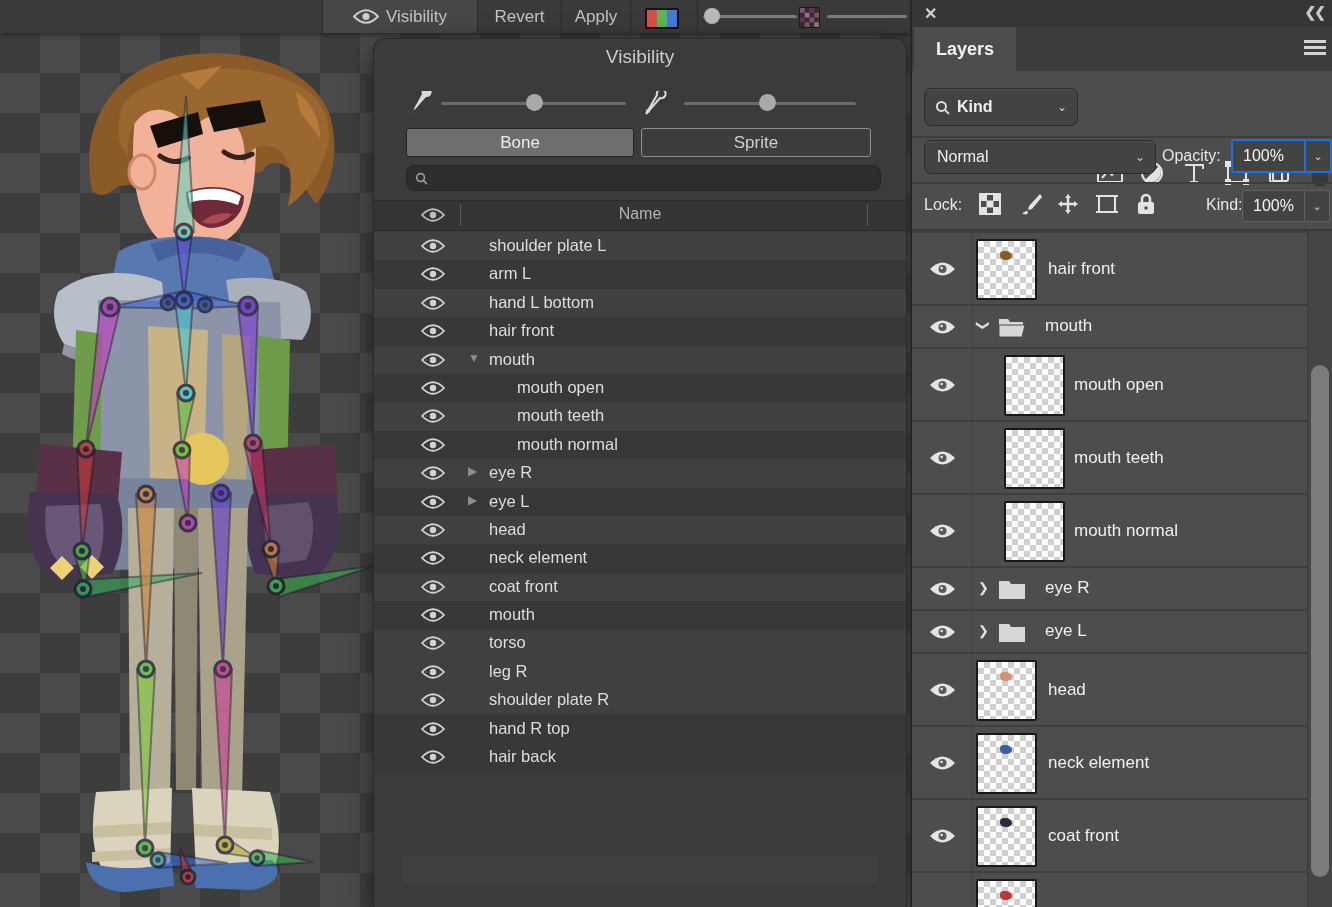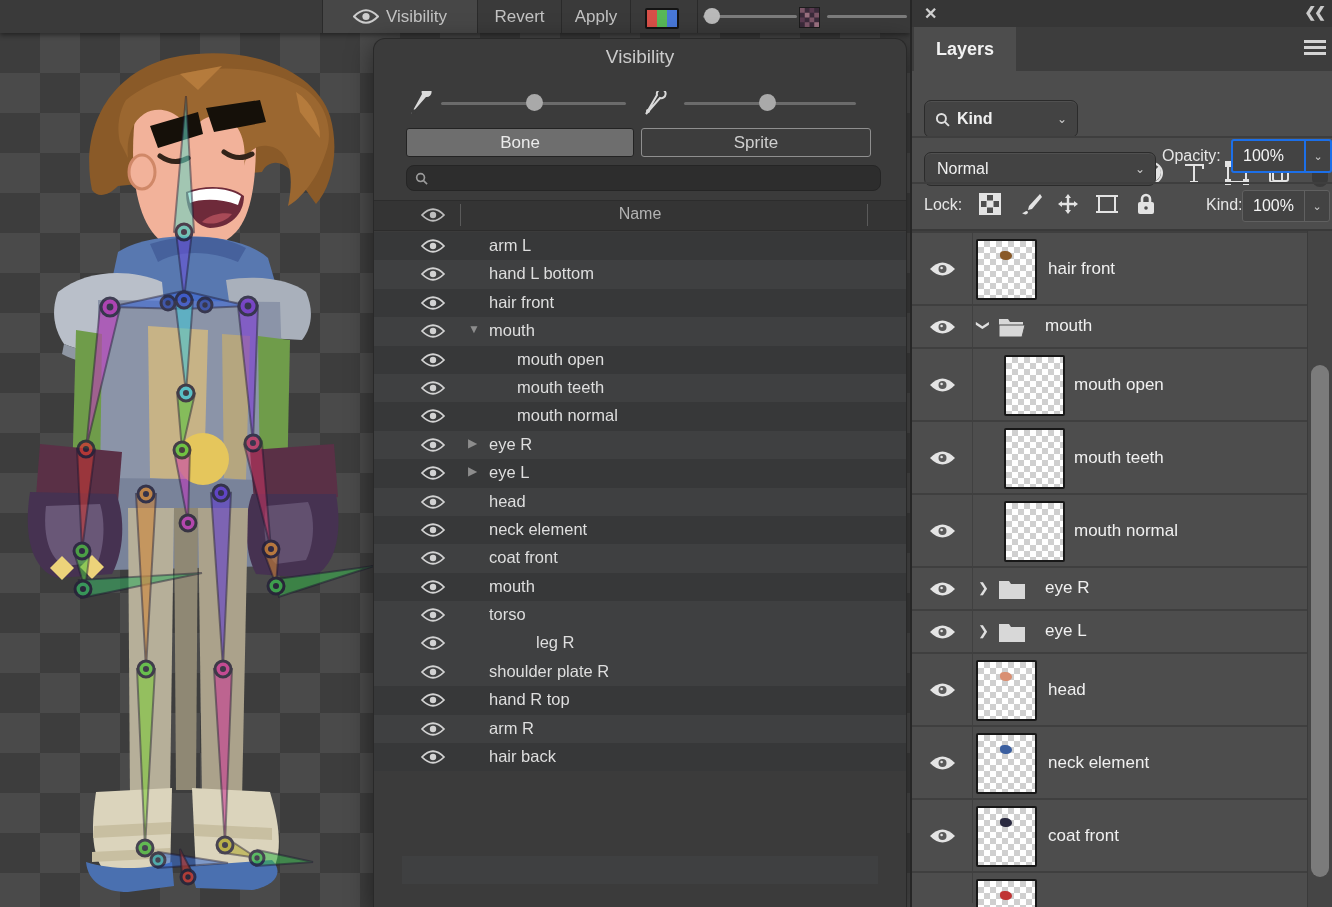--- a/index.html
+++ b/index.html
@@ -63,21 +63,21 @@
   .lp-close{position:absolute;left:12px;top:4px;font-size:16px;font-weight:bold;color:#cfcfcf;}
   .lp-collapse{position:absolute;right:10px;top:4px;font-size:14px;font-weight:bold;color:#c9c9c9;letter-spacing:-2px;}
   .lp-tabbar{position:absolute;top:27px;left:0;width:100%;height:44px;background:#3d3d3d;}
   .lp-tab{position:absolute;left:2px;top:0;height:44px;padding:0 22px;background:#4d4d4d;
           display:flex;align-items:center;font-size:18px;font-weight:bold;color:#f2f2f2;}
   .lp-menu{position:absolute;right:8px;top:13px;width:22px;height:18px;}
   .lp-menu i{display:block;height:3px;background:#d4d4d4;margin-bottom:3px;}
   .lp-kindrow{position:absolute;top:71px;left:0;width:100%;height:65px;}
   .dropdown{position:absolute;background:#434343;border:1px solid #2b2b2b;border-radius:7px;
             box-shadow:inset 0 1px 0 rgba(255,255,255,.07);display:flex;align-items:center;
-            font-size:16px;font-weight:bold;color:#f0f0f0;margin-top:12px;}
+            font-size:16px;font-weight:bold;color:#f0f0f0;}
   .chev{margin-left:auto;margin-right:10px;color:#cccccc;font-size:12px;font-weight:normal;}
   .ficon{position:absolute;top:88px;width:28px;height:28px;}
   .divider{position:absolute;left:0;width:100%;height:2px;background:#3e3e3e;}
   .lp-blendrow{position:absolute;top:138px;left:0;width:100%;height:44px;font-size:16px;}
   .lp-label{position:absolute;color:#e6e6e6;}
   .valbox{position:absolute;height:30px;background:#434343;display:flex;align-items:center;
           font-size:16px;color:#f4f4f4;}
   .valbox .num{padding-left:10px;flex:1;}
   .valbox .vchev{width:24px;height:100%;display:flex;align-items:center;justify-content:center;
                  font-size:11px;color:#cccccc;}
@@ -336,20 +336,27 @@
       <svg class="veye" style="top:6px" width="24" height="16" viewBox="0 0 24 16">
         <path d="M1 8 Q12 -3.5 23 8 Q12 19.5 1 8 Z" fill="none" stroke="#bdbdbd" stroke-width="1.8"></path>
         <circle cx="12" cy="8" r="3.2" fill="#bdbdbd"></circle>
       </svg>
       <div class="pipe" style="left:86px"></div>
       <div class="name">Name</div>
       <div class="pipe" style="left:493px"></div>
     </div>
 
     <div class="vlist">
+        <div class="vrow odd">
+          <span class="veye"><svg width="24" height="16" viewBox="0 0 24 16">
+              <path d="M1 8 Q12 -3.5 23 8 Q12 19.5 1 8 Z" fill="none" stroke="#d2d2d2" stroke-width="1.8"></path>
+              <circle cx="12" cy="8" r="3.2" fill="#d2d2d2"></circle>
+            </svg></span>
+          <span class="vlabel" style="left: 115px;">shoulder plate L</span>
+        </div>
         <div class="vrow even">
           <span class="veye"><svg width="24" height="16" viewBox="0 0 24 16">
               <path d="M1 8 Q12 -3.5 23 8 Q12 19.5 1 8 Z" fill="none" stroke="#d2d2d2" stroke-width="1.8"></path>
               <circle cx="12" cy="8" r="3.2" fill="#d2d2d2"></circle>
             </svg></span>
           <span class="vlabel" style="left: 115px;">arm L</span>
         </div>
         <div class="vrow odd">
           <span class="veye"><svg width="24" height="16" viewBox="0 0 24 16">
               <path d="M1 8 Q12 -3.5 23 8 Q12 19.5 1 8 Z" fill="none" stroke="#d2d2d2" stroke-width="1.8"></path>
@@ -442,42 +449,35 @@
               <path d="M1 8 Q12 -3.5 23 8 Q12 19.5 1 8 Z" fill="none" stroke="#d2d2d2" stroke-width="1.8"></path>
               <circle cx="12" cy="8" r="3.2" fill="#d2d2d2"></circle>
             </svg></span>
           <span class="vlabel" style="left: 115px;">torso</span>
         </div>
         <div class="vrow odd">
           <span class="veye"><svg width="24" height="16" viewBox="0 0 24 16">
               <path d="M1 8 Q12 -3.5 23 8 Q12 19.5 1 8 Z" fill="none" stroke="#d2d2d2" stroke-width="1.8"></path>
               <circle cx="12" cy="8" r="3.2" fill="#d2d2d2"></circle>
             </svg></span>
-          <span class="vlabel" style="left: 115px; margin-left: 47px;">leg R</span>
+          <span class="vlabel" style="left: 115px;">leg R</span>
         </div>
         <div class="vrow odd">
           <span class="veye"><svg width="24" height="16" viewBox="0 0 24 16">
               <path d="M1 8 Q12 -3.5 23 8 Q12 19.5 1 8 Z" fill="none" stroke="#d2d2d2" stroke-width="1.8"></path>
               <circle cx="12" cy="8" r="3.2" fill="#d2d2d2"></circle>
             </svg></span>
           <span class="vlabel" style="left: 115px;">shoulder plate R</span>
         </div>
         <div class="vrow even">
           <span class="veye"><svg width="24" height="16" viewBox="0 0 24 16">
               <path d="M1 8 Q12 -3.5 23 8 Q12 19.5 1 8 Z" fill="none" stroke="#d2d2d2" stroke-width="1.8"></path>
               <circle cx="12" cy="8" r="3.2" fill="#d2d2d2"></circle>
             </svg></span>
           <span class="vlabel" style="left: 115px;">hand R top</span>
-        </div>
-        <div class="vrow odd">
-          <span class="veye"><svg width="24" height="16" viewBox="0 0 24 16">
-              <path d="M1 8 Q12 -3.5 23 8 Q12 19.5 1 8 Z" fill="none" stroke="#d2d2d2" stroke-width="1.8"></path>
-              <circle cx="12" cy="8" r="3.2" fill="#d2d2d2"></circle>
-            </svg></span>
-          <span class="vlabel" style="left: 115px;">arm R</span>
         </div>
         <div class="vrow even">
           <span class="veye"><svg width="24" height="16" viewBox="0 0 24 16">
               <path d="M1 8 Q12 -3.5 23 8 Q12 19.5 1 8 Z" fill="none" stroke="#d2d2d2" stroke-width="1.8"></path>
               <circle cx="12" cy="8" r="3.2" fill="#d2d2d2"></circle>
             </svg></span>
           <span class="vlabel" style="left: 115px;">hair back</span>
         </div>
       </div>
     <div class="v-empty"></div>

